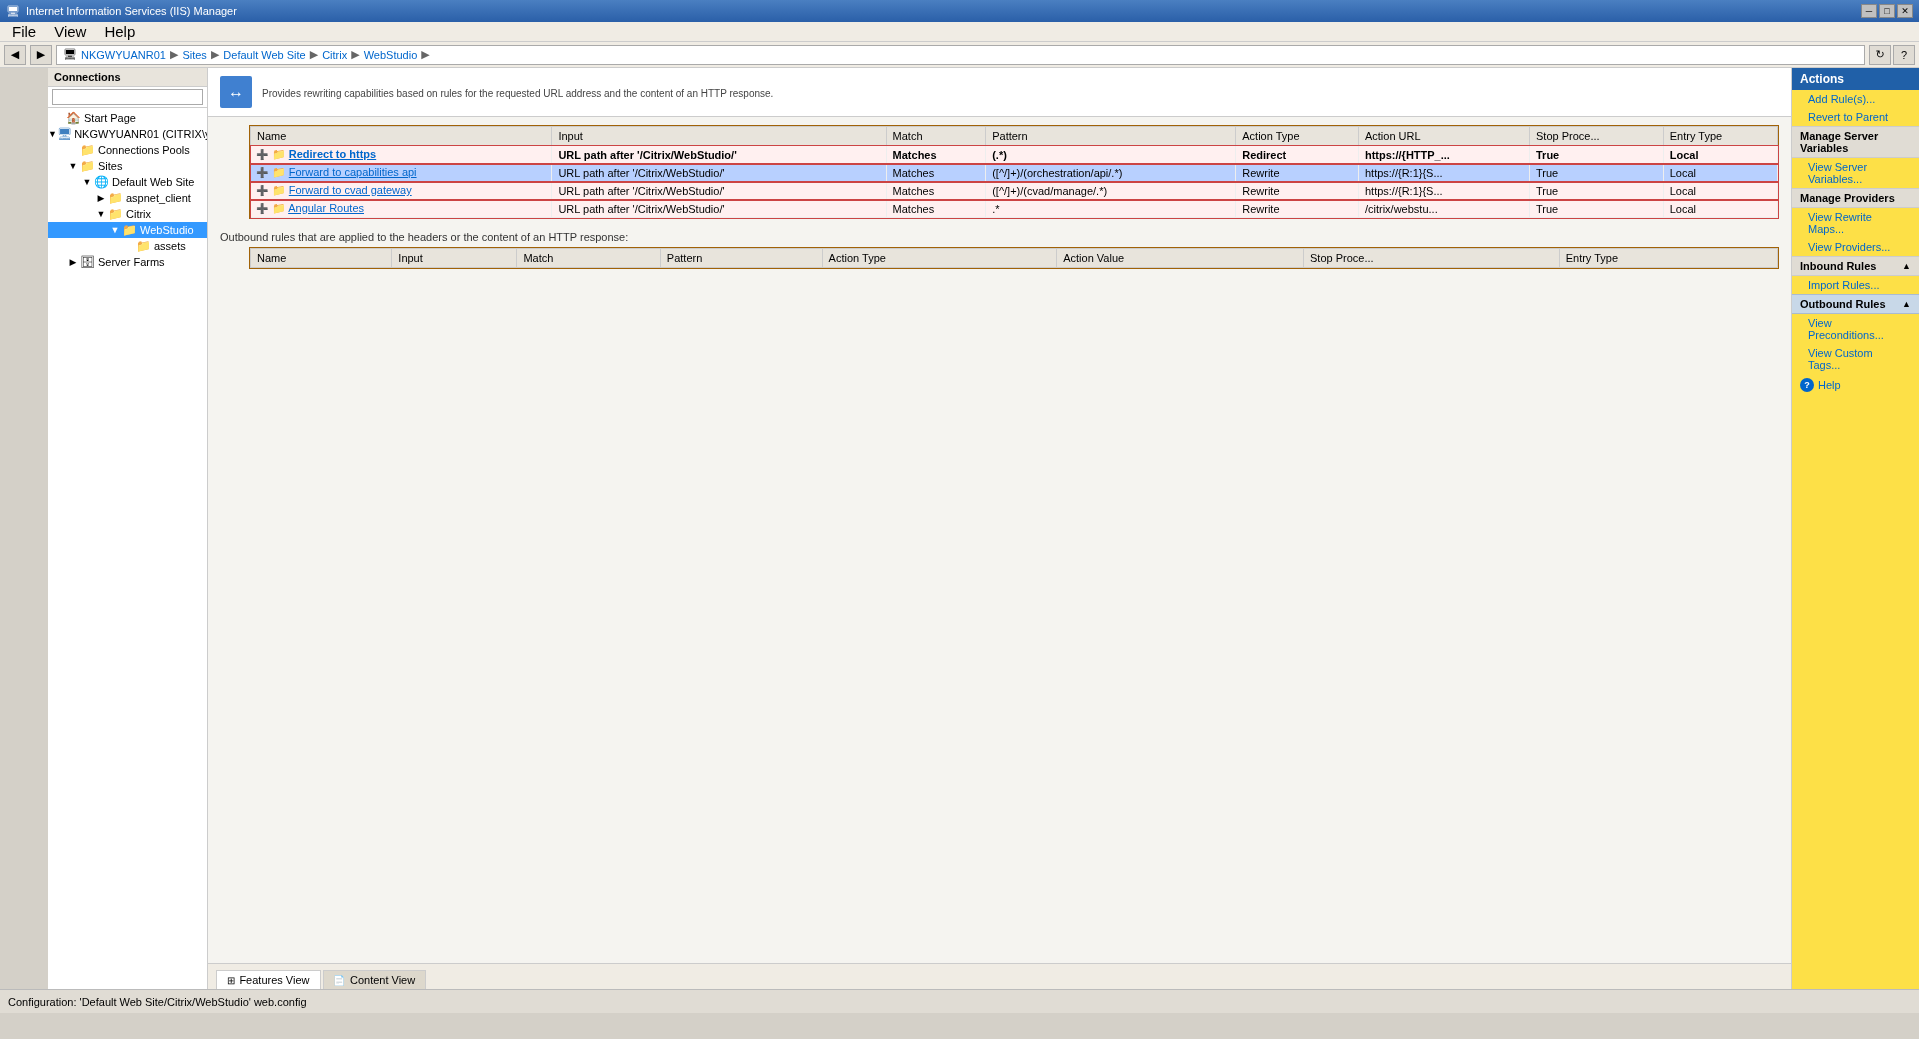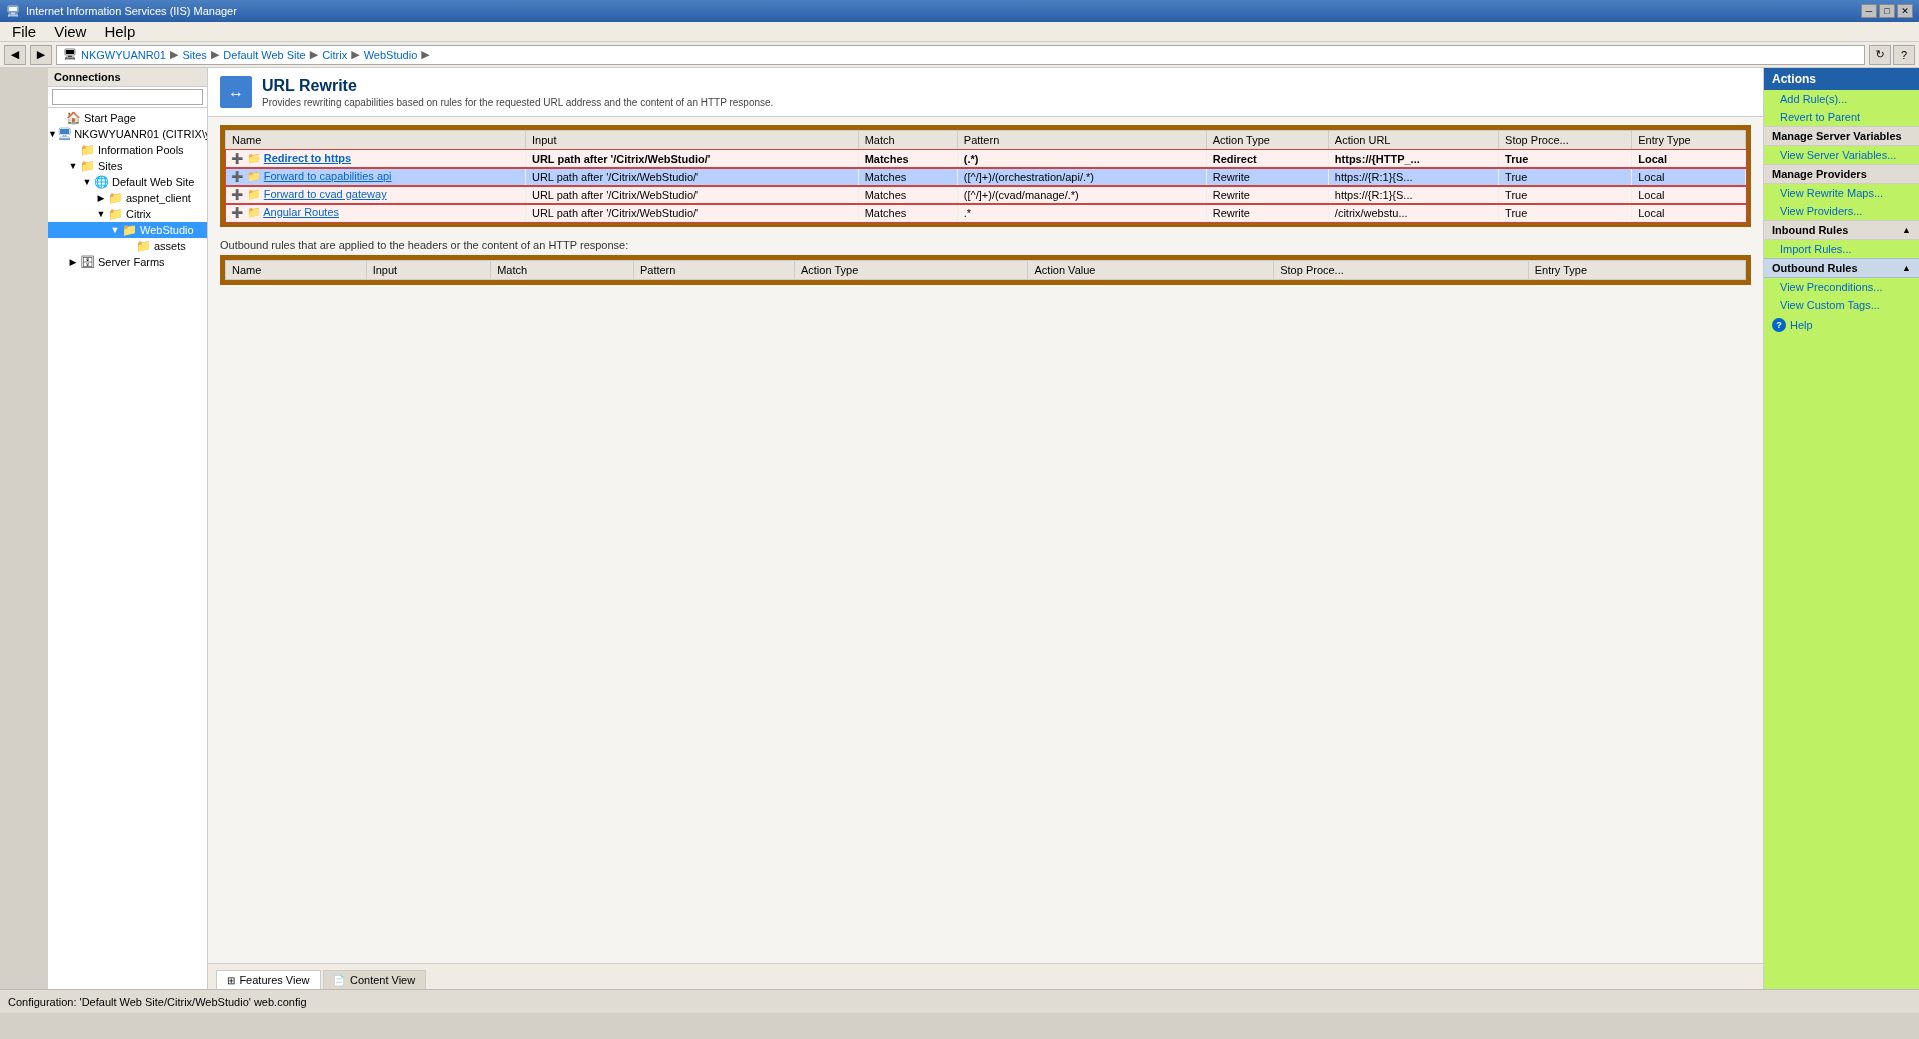--- a/index.html
+++ b/index.html
@@ -136,23 +136,24 @@
     }
     #page-title { font-size: 16px; font-weight: bold; color: #003366; }
     #page-description { font-size: 10px; color: #444; margin-top: 2px; }
 
     
     #content-area { flex: 1; overflow-y: auto; padding: 8px 12px; }
 
     
     .section-label { font-size: 11px; color: #333; margin-bottom: 4px; }
     .data-table-container {
-      border: 5px solid #a16207;
+      border: 1px solid #a16207;
       background: #7f1d1d;
       margin-bottom: 12px;
+      margin-left: 29px;
     }
     .data-table {
       width: 100%;
       border-collapse: collapse;
       font-size: 11px;
     }
     .data-table thead tr {
       background: #e8e4dc;
     }
     .data-table th {
@@ -199,22 +200,22 @@
       border-top: 1px solid #bbb;
       height: 24px;
       display: flex;
       align-items: center;
       padding: 0 8px;
       font-size: 11px;
     }
 
     
     #right-panel {
-      width: 156px;
-      background: #bef264;
+      width: 128px;
+      background: #fde047;
       border-left: 1px solid #ccc;
       overflow-y: auto;
     }
     #actions-header {
       background: #2060a8;
       color: white;
       padding: 4px 8px;
       font-size: 12px;
       font-weight: bold;
     }
@@ -323,21 +324,21 @@
         <span class="tree-indent" style="width:4px"></span>
         <span class="tree-expand">▼</span>
         <span class="tree-icon server-icon">🖥</span>
         <span class="tree-label">NKGWYUANR01 (CITRIX\yua</span>
       </div>
 
       <div class="tree-item">
         <span class="tree-indent" style="width:18px"></span>
         <span class="tree-expand"></span>
         <span class="tree-icon folder-icon">📁</span>
-        <span class="tree-label">Information Pools</span>
+        <span class="tree-label">Connections Pools</span>
       </div>
 
       <div class="tree-item">
         <span class="tree-indent" style="width:18px"></span>
         <span class="tree-expand">▼</span>
         <span class="tree-icon folder-icon">📁</span>
         <span class="tree-label">Sites</span>
       </div>
 
       <div class="tree-item">
@@ -382,21 +383,20 @@
         <span class="tree-label">Server Farms</span>
       </div>
     </div>
   </div>
 
   <div id="center-panel">
 
     <div id="page-header">
       <div id="page-icon">↔</div>
       <div>
-        <div id="page-title">URL Rewrite</div>
         <div id="page-description">Provides rewriting capabilities based on rules for the requested URL address and the content of an HTTP response.</div>
       </div>
     </div>
 
     <div id="content-area">
 
       <div class="data-table-container">
         <table class="data-table">
           <thead>
             <tr>

